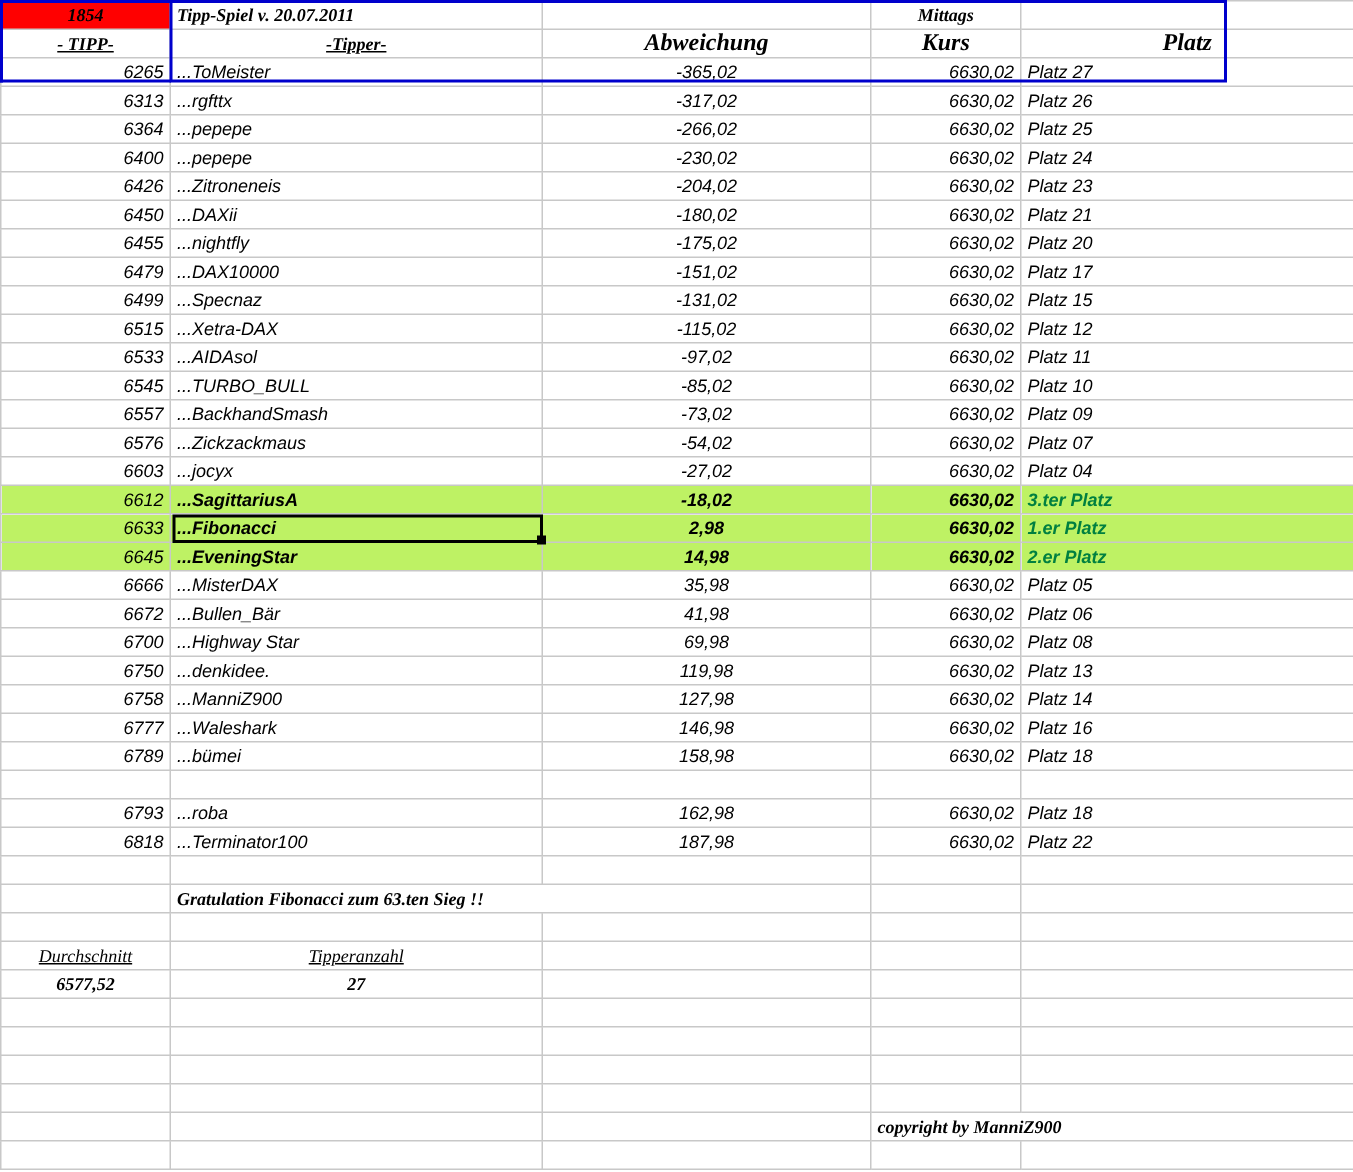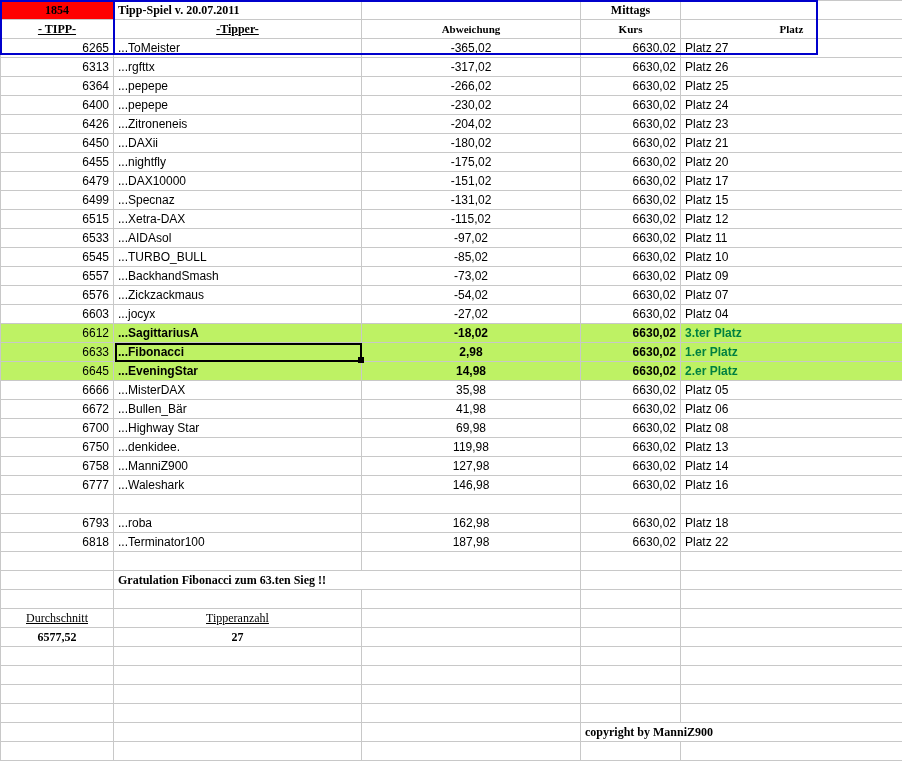--- a/index.html
+++ b/index.html
@@ -11,20 +11,21 @@
     font-family: "Liberation Sans", sans-serif;
     width: 902px;
     height: 781px;
     overflow: hidden;
   }
   #sheet {
     position: relative;
     width: 902px;
     height: 585px;
     box-sizing: border-box;
+    font-style: italic;
   }
   table.grid {
     border-collapse: collapse;
     table-layout: fixed;
     width: 902px;
   }
   table.grid td {
     border: 1px solid #c8c8c8;
     height: 18px;
     padding: 0 4px;
@@ -67,21 +68,21 @@
   }
   .hdr2-row td { height: 26px; }
   .sub-hdr {
     color: #cc0000;
     font-weight: bold;
     font-size: 13px;
     text-align: center;
     font-family: "Liberation Serif", serif;
   }
   .sub-hdr.underline span { text-decoration: underline; }
-  .sub-hdr.big { font-size: 11px; }
+  .sub-hdr.big { font-size: 16px; }
 
   
   #blue-frame {
     position: absolute;
     left: 113px;
     top: 0px;
     width: 705px;
     height: 55px;
     border: 2px solid #0000cc;
     box-sizing: border-box;
@@ -366,20 +367,27 @@
           <td class="platz">Platz 14</td>
         </tr>
         <tr>
           <td class="num">6777</td>
           <td class="tipper">...Waleshark</td>
           <td class="abw">146,98</td>
           <td class="kurs">6630,02</td>
           <td class="platz">Platz 16</td>
         </tr>
         <tr>
+          <td class="num">6789</td>
+          <td class="tipper">...bümei</td>
+          <td class="abw">158,98</td>
+          <td class="kurs">6630,02</td>
+          <td class="platz">Platz 18</td>
+        </tr>
+        <tr>
           <td class="num"></td>
           <td class="tipper"></td>
           <td class="abw"></td>
           <td class="kurs"></td>
           <td class="platz"></td>
         </tr>
         <tr>
           <td class="num">6793</td>
           <td class="tipper">...roba</td>
           <td class="abw">162,98</td>

